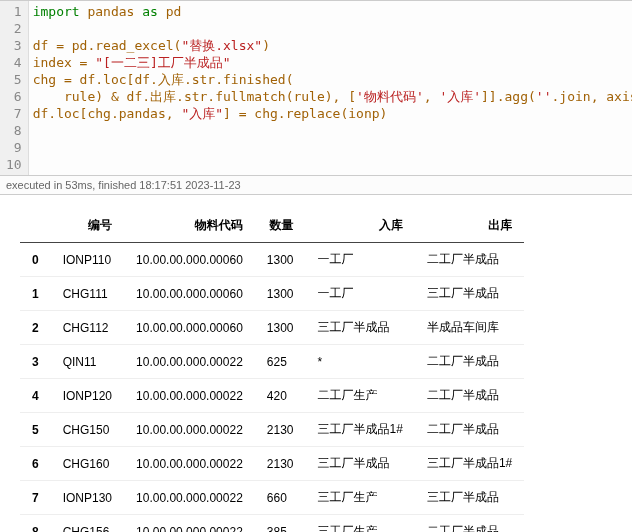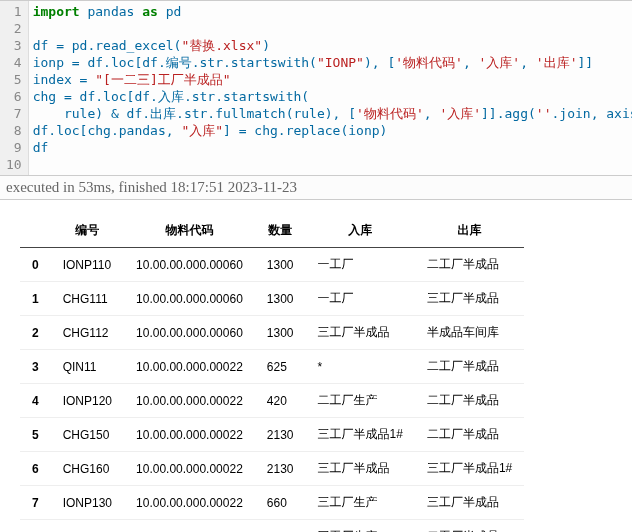--- a/index.html
+++ b/index.html
@@ -32,46 +32,46 @@
     padding: 2px 4px;
     flex: 1;
     overflow-x: auto;
     background: #fdfdfd;
   }
   .code-line {
     line-height: 17px;
     white-space: pre;
     color: #333;
   }
-  .kw { color: #008000; font-weight: bold; text-align: right; }
+  .kw { color: #008000; font-weight: normal; text-align: right; }
   .str { color: #BA2121; }
-  .ident { color: #0369a1; }
+  .ident { color: #a16207; }
 
   .exec-status {
-    font-family: Liberation Serif, serif;
-    font-size: 15px;
+    font-family: Liberation Sans, sans-serif;
+    font-size: 11px;
     color: #666;
     padding: 3px 6px;
     border-bottom: 1px solid #ccc;
     background: #fcfcfc;
   }
 
   .table-wrap {
     padding: 14px 20px;
     font-family: "Helvetica Neue", Arial, sans-serif;
     font-size: 12px;
   }
   table {
     border-collapse: collapse;
   }
   thead th {
     border-bottom: 1px solid #444;
     padding: 8px 12px;
     font-weight: bold;
-    text-align: center;
+    text-align: right;
     background: #fff;
   }
   thead th.idx-col { text-align: left; }
   tbody td {
     padding: 8px 12px;
     border-top: 1px solid #eee;
   }
   tbody td.idx-col { text-align: left; font-weight: bold; }
 </style>
 </head>
@@ -87,26 +87,24 @@
       <div class="gutter-line">6</div>
       <div class="gutter-line">7</div>
       <div class="gutter-line">8</div>
       <div class="gutter-line">9</div>
       <div class="gutter-line">10</div>
     </div>
   <div class="code-lines" id="codelines">
       <div class="code-line"><span class="kw">import</span><span class="ident"> pandas </span><span class="kw">as</span><span class="ident"> pd</span></div>
       <div class="code-line">&nbsp;</div>
       <div class="code-line"><span class="ident">df = pd.read_excel(</span><span class="str">"替换.xlsx"</span><span class="ident">)</span></div>
-      <div class="code-line"><span class="ident">ionp = df.loc[df.编号.str.startswith(</span><span class="str">"IONP"</span><span class="ident">), [</span><span class="str">'物料代码'</span><span class="ident">, </span><span class="str">'入库'</span><span class="ident">, </span><span class="str">'出库'</span><span class="ident">]]</span></div>
       <div class="code-line"><span class="ident">index = </span><span class="str">"[一二三]工厂半成品"</span></div>
-      <div class="code-line"><span class="ident">chg = df.loc[df.入库.str.startswith(</span></div>
+      <div class="code-line"><span class="ident">chg = df.loc[df.入库.str.finished(</span></div>
       <div class="code-line"><span class="ident">    rule) &amp; df.出库.str.fullmatch(rule), [</span><span class="str">'物料代码'</span><span class="ident">, </span><span class="str">'入库'</span><span class="ident">]].agg(</span><span class="str">''</span><span class="ident">.join, axis=</span></div>
       <div class="code-line"><span class="ident">df.loc[chg.pandas, </span><span class="str">"入库"</span><span class="ident">] = chg.replace(ionp)</span></div>
-      <div class="code-line"><span class="ident">df</span></div>
     </div>
 </div>
 
 <div class="exec-status">executed in 53ms, finished 18:17:51 2023-11-23</div>
 
 <div class="table-wrap">
   <table>
     <thead>
       <tr id="thead-row">
         <th class="idx-col"></th>

